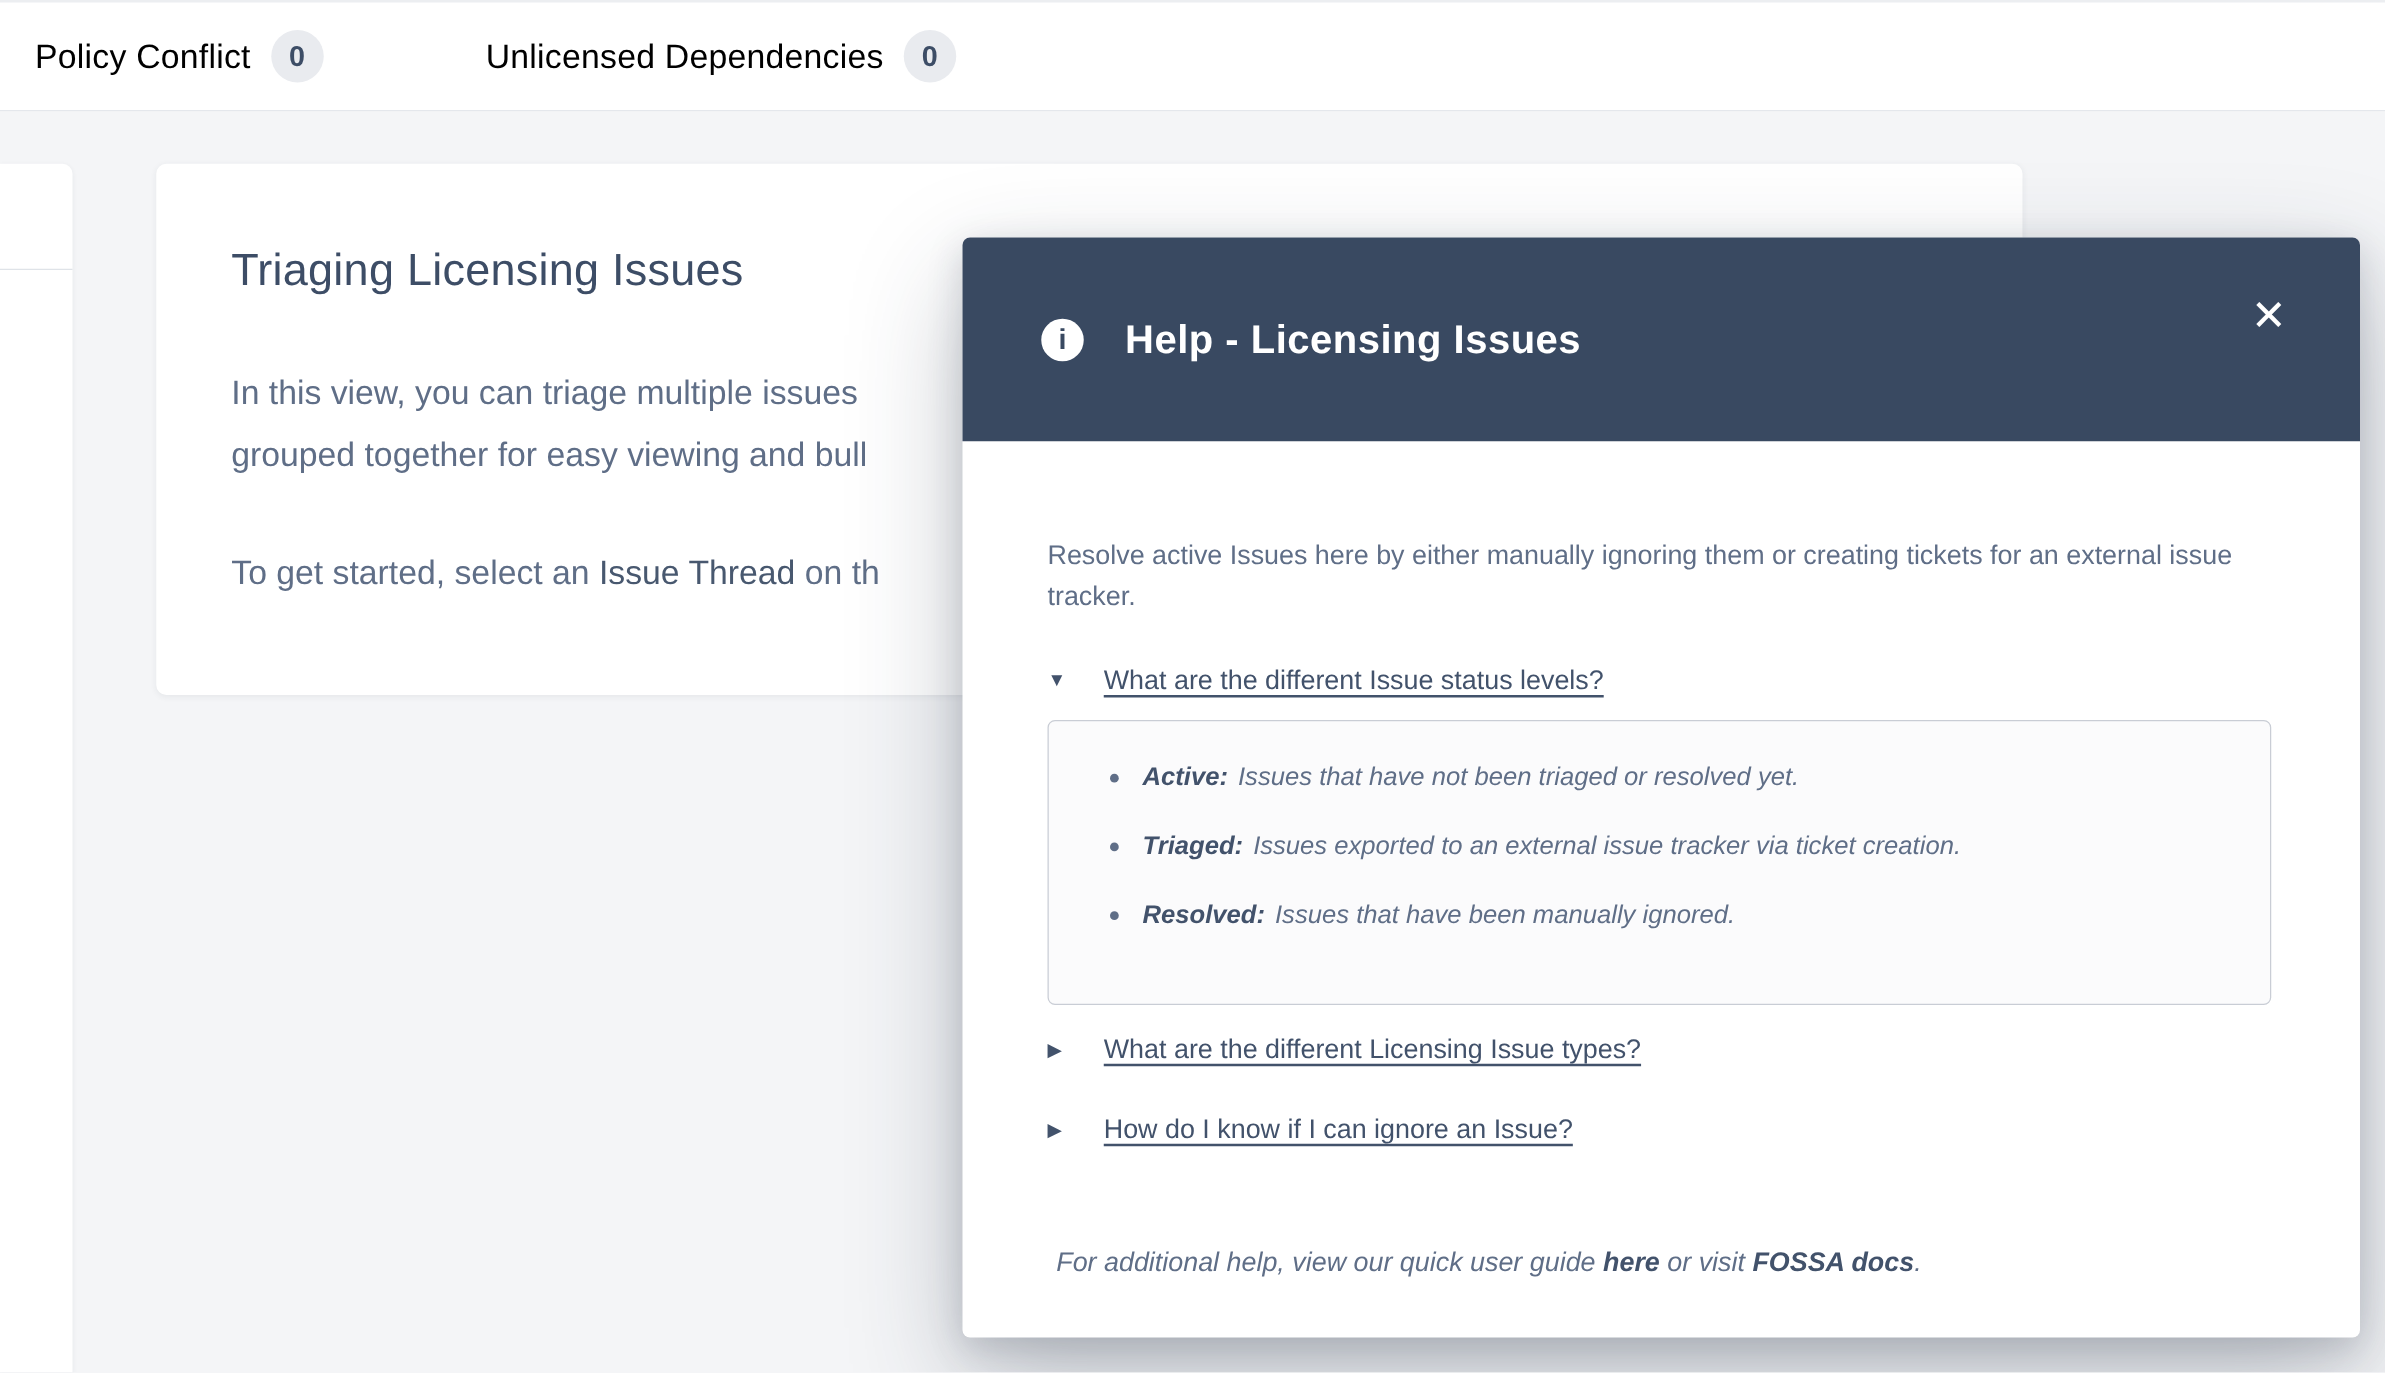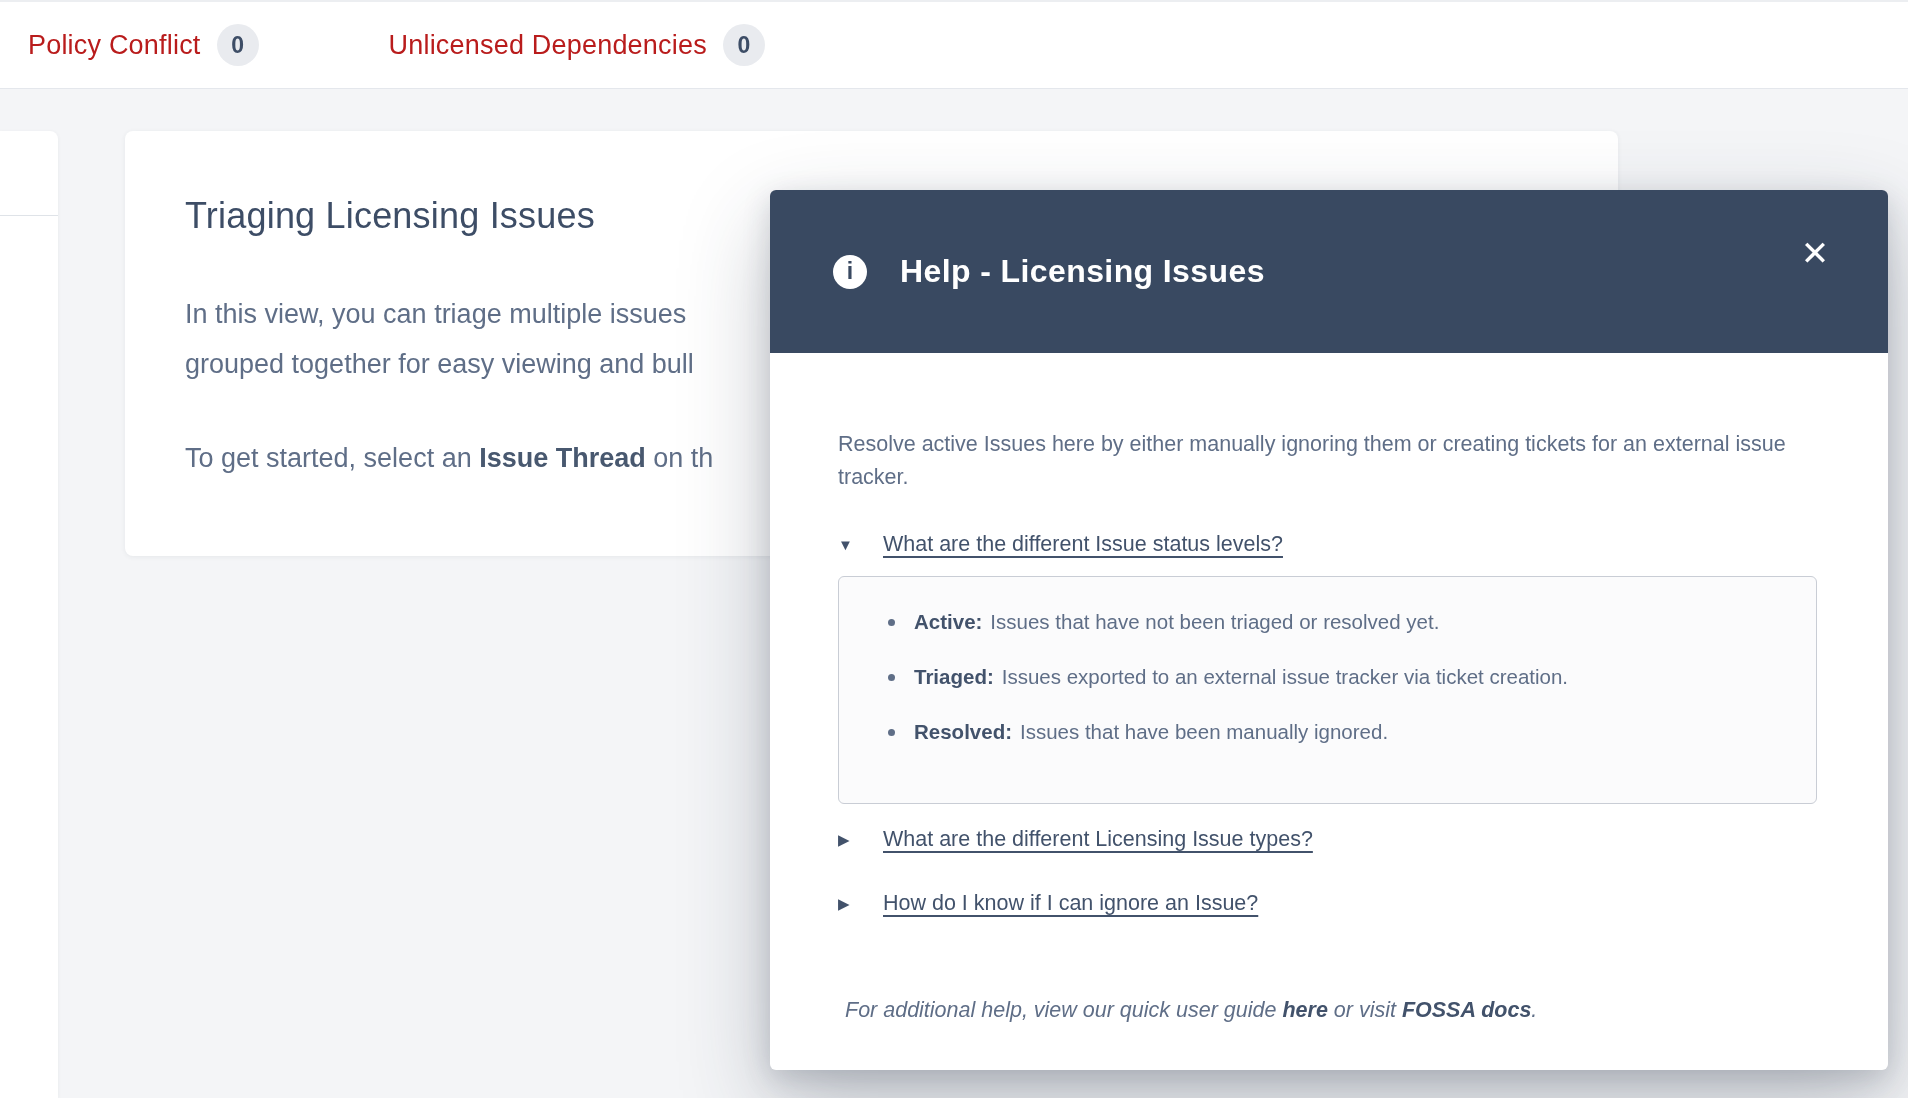--- a/index.html
+++ b/index.html
@@ -18,21 +18,21 @@
     background: #ffffff;
     border-top: 2px solid #eceef1;
     border-bottom: 1px solid #e4e7ec;
     display: flex; align-items: center;
     padding-left: 28px;
   }
   .tab {
     display: flex; align-items: center; gap: 16px;
     margin-right: 130px; cursor: pointer;
   }
-  .tab-label { font-size: 27px; color: #b91c1c; letter-spacing: 0.2px; }
+  .tab-label { font-size: 27px; color: #000000; letter-spacing: 0.2px; }
   .tab-badge {
     min-width: 42px; height: 42px; padding: 0 10px;
     background: #e9ebef; border-radius: 21px;
     display: flex; align-items: center; justify-content: center;
     font-size: 23px; font-weight: bold; color: #3d4d66;
   }
 
   
   .left-panel {
     position: absolute; left: 0; top: 131px; width: 58px; height: 967px;
@@ -49,21 +49,21 @@
     position: absolute; left: 125px; top: 131px; width: 1493px; height: 425px;
     background: #ffffff; border-radius: 8px;
     box-shadow: 0 1px 5px rgba(40,50,70,0.07);
     padding: 64px 60px 0 60px;
     z-index: 1;
     overflow: hidden;
   }
   .card-title { font-size: 36px; font-weight: 500; color: #3d4d66; letter-spacing: 0.2px; }
   .card-para1 { margin-top: 52px; font-size: 27px; line-height: 50px; color: #5f6e87; white-space: nowrap; }
   .card-para2 { margin-top: 44px; font-size: 27px; line-height: 50px; color: #5f6e87; white-space: nowrap; }
-  .card-para2 b { color: #48586f; font-weight: bold; }
+  .card-para2 b { color: #48586f; font-weight: normal; }
 
   
   .modal {
     position: absolute; left: 770px; top: 190px; width: 1118px; height: 880px;
     border-radius: 6px; z-index: 10;
     box-shadow: 0 35px 90px rgba(40,50,70,0.28), 0 8px 28px rgba(40,50,70,0.18);
     background: #ffffff;
   }
   .modal-header {
     height: 163px; background: #394961; border-radius: 6px 6px 0 0;
@@ -95,20 +95,21 @@
   .sec-1 { margin-top: 38px; }
   .sec-2 { margin-top: 23px; }
   .sec-3 { margin-top: 39px; }
   .caret { width: 45px; font-size: 15px; color: #42526b; flex: 0 0 auto; font-style: normal; }
   .section-label { text-decoration: underline; text-underline-offset: 5px; }
 
   .status-box {
     margin-top: 19px; width: 979px; height: 228px;
     background: #fbfbfc; border: 1px solid #c9cdd5; border-radius: 6px;
     padding: 32px 30px 0 49px;
+    font-style: italic;
   }
   .status-item { display: flex; align-items: baseline; margin-bottom: 30px; font-size: 20.5px; line-height: 25px; }
   .bullet-dot {
     width: 7px; height: 7px; border-radius: 50%; background: #5f6e87;
     margin-right: 19px; flex: 0 0 auto; align-self: center; margin-top: 2px;
   }
   .status-term { font-weight: bold; color: #42526b; margin-right: 8px; white-space: nowrap; }
   .status-desc { color: #5f6e87; }
 
   .modal-footer {

